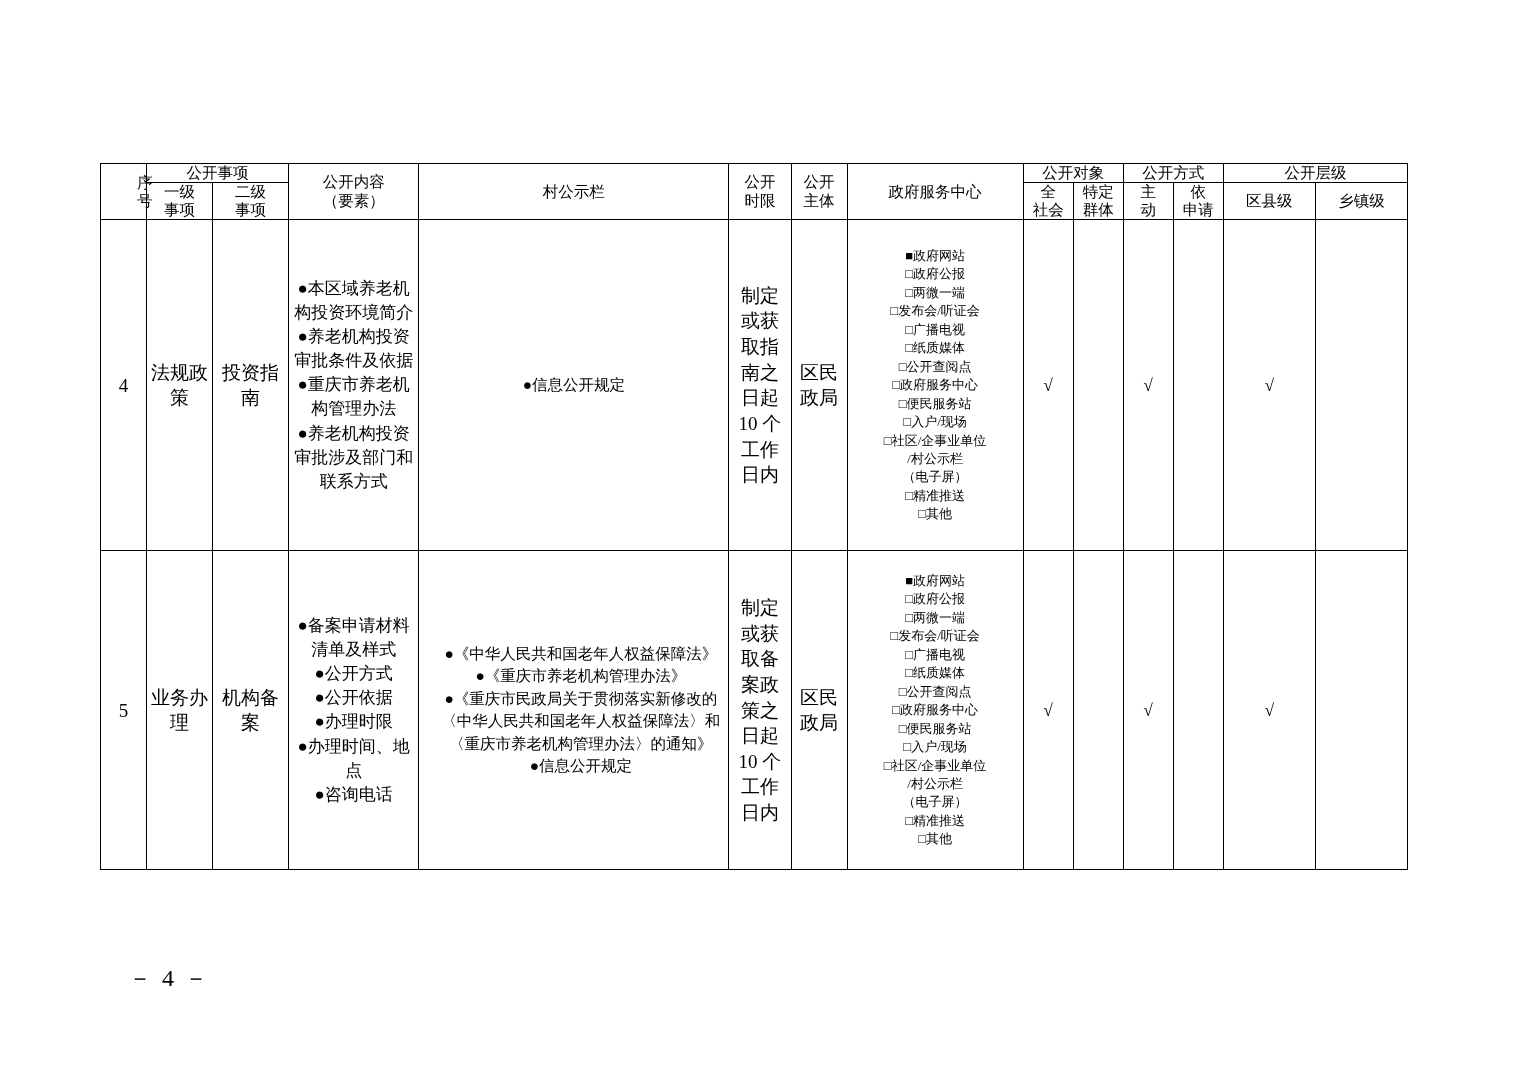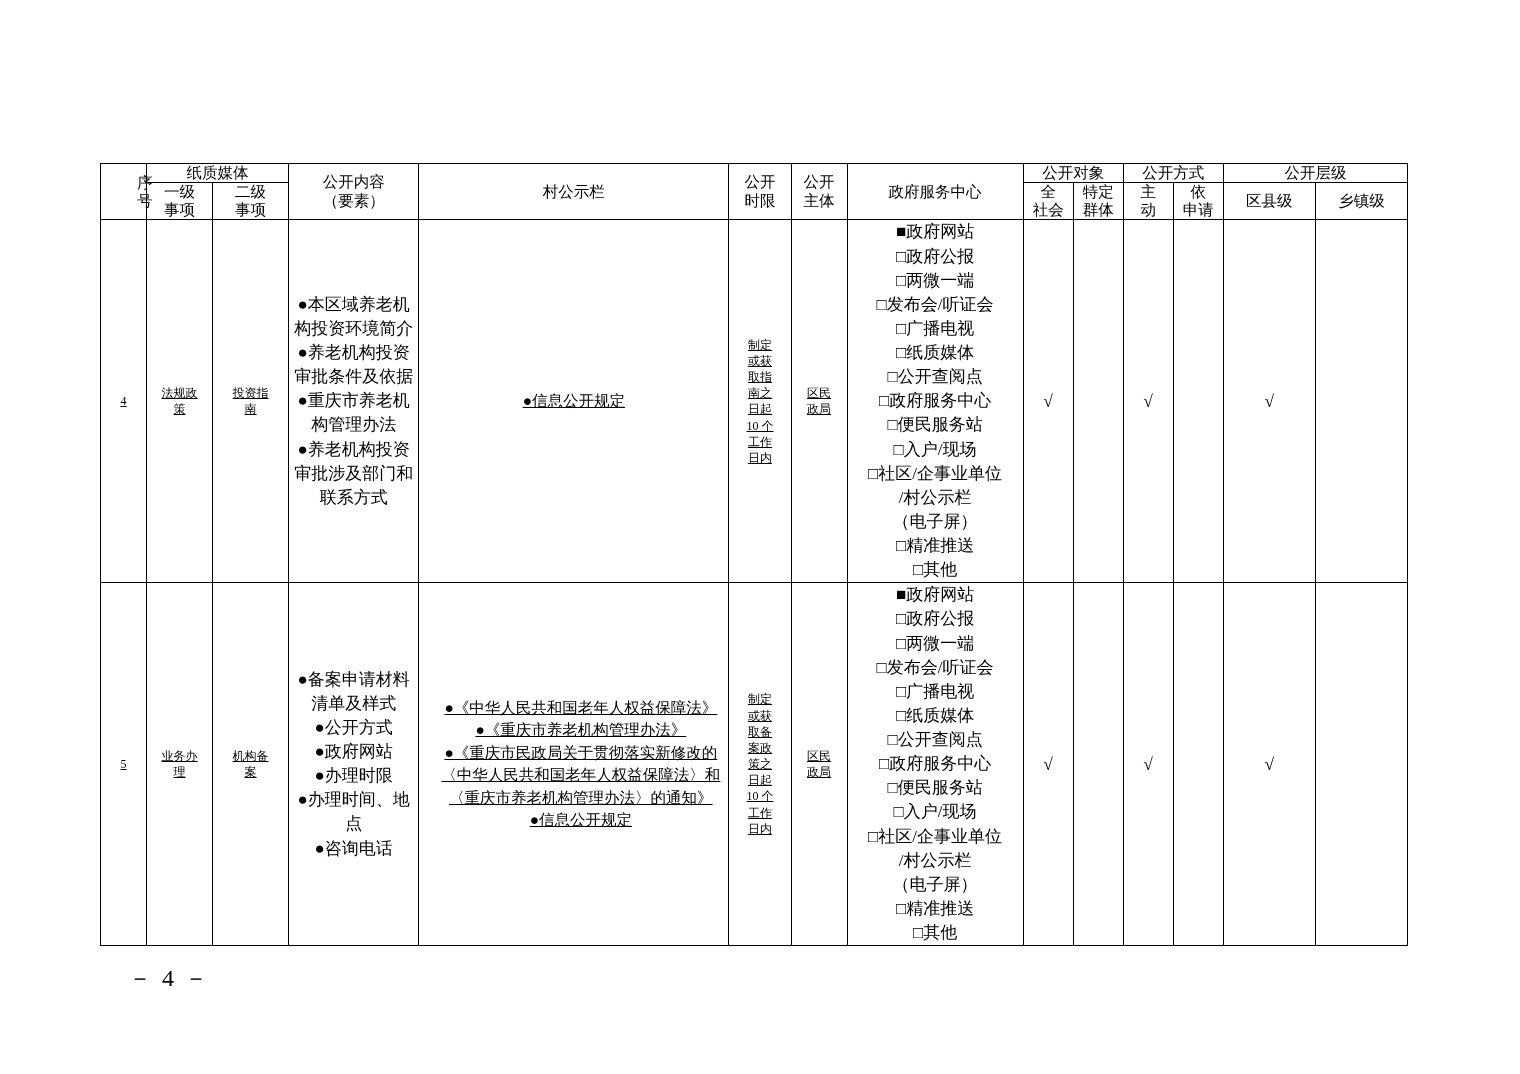--- a/index.html
+++ b/index.html
@@ -67,46 +67,44 @@
     font-size: 17px;
     line-height: 1.45;
     text-align: left;
     padding: 4px 5px;
     word-break: break-all;
   }
   .cell-body.narrow {
     line-height: 1.42;
   }
   .cell-center {
-    font-size: 12px;
+    font-size: 19px;
     line-height: 1.35;
     text-align: center;
     padding: 3px 2px;
-    text-decoration: underline;
   }
   .channel-list {
-    font-size: 17px;
+    font-size: 13px;
     line-height: 1.42;
     text-align: left;
     padding: 5px 4px 5px 8px;
     margin-top: 32px;
   }
   .channel-list div {
     white-space: nowrap;
   }
   .tick {
     font-size: 17px;
     line-height: 1;
   }
   .basis-list {
     font-size: 15.5px;
     line-height: 1.45;
     text-align: left;
     padding: 4px 6px;
-    text-decoration: underline;
   }
   .basis-list .hang {
     text-indent: 0;
     padding-left: 14px;
     position: relative;
   }
   .row4 td { height: 330px; }
   .row5 td { height: 318px; }
   .two-line-hdr {
     font-size: 15.5px;
@@ -142,21 +140,21 @@
           <col class="c-active">
           <col class="c-apply">
         <col class="c-county">
           <col class="c-town">
       </colgroup>
       <thead>
         <tr>
           <td class="hdr" rowspan="2">
             <span class="stack">序号</span>
           </td>
-          <td class="hdr" colspan="2">纸质媒体</td>
+          <td class="hdr" colspan="2">公开事项</td>
           <td class="hdr" rowspan="2">
             <div class="two-line-hdr">
               <div>公开内容</div>
               <div>（要素）</div>
             </div>
           </td>
           <td class="hdr" rowspan="2">村公示栏</td>
           <td class="hdr" rowspan="2">
             <div class="two-line-hdr">
               <div>公开</div>
@@ -281,21 +279,21 @@
             <div>业务办</div>
             <div>理</div>
           </td>
           <td class="cell-center">
             <div>机构备</div>
             <div>案</div>
           </td>
           <td class="cell-body narrow">
             <div>●备案申请材料清单及样式</div>
             <div>●公开方式</div>
-            <div>●政府网站</div>
+            <div>●公开依据</div>
             <div>●办理时限</div>
             <div>●办理时间、地点</div>
             <div>●咨询电话</div>
           </td>
           <td class="basis-list">
             <div class="hang">
               <span>●《中华人民共和国老年人权益保障法》</span>
             </div>
             <div class="hang">
               <span>●《重庆市养老机构管理办法》</span>

